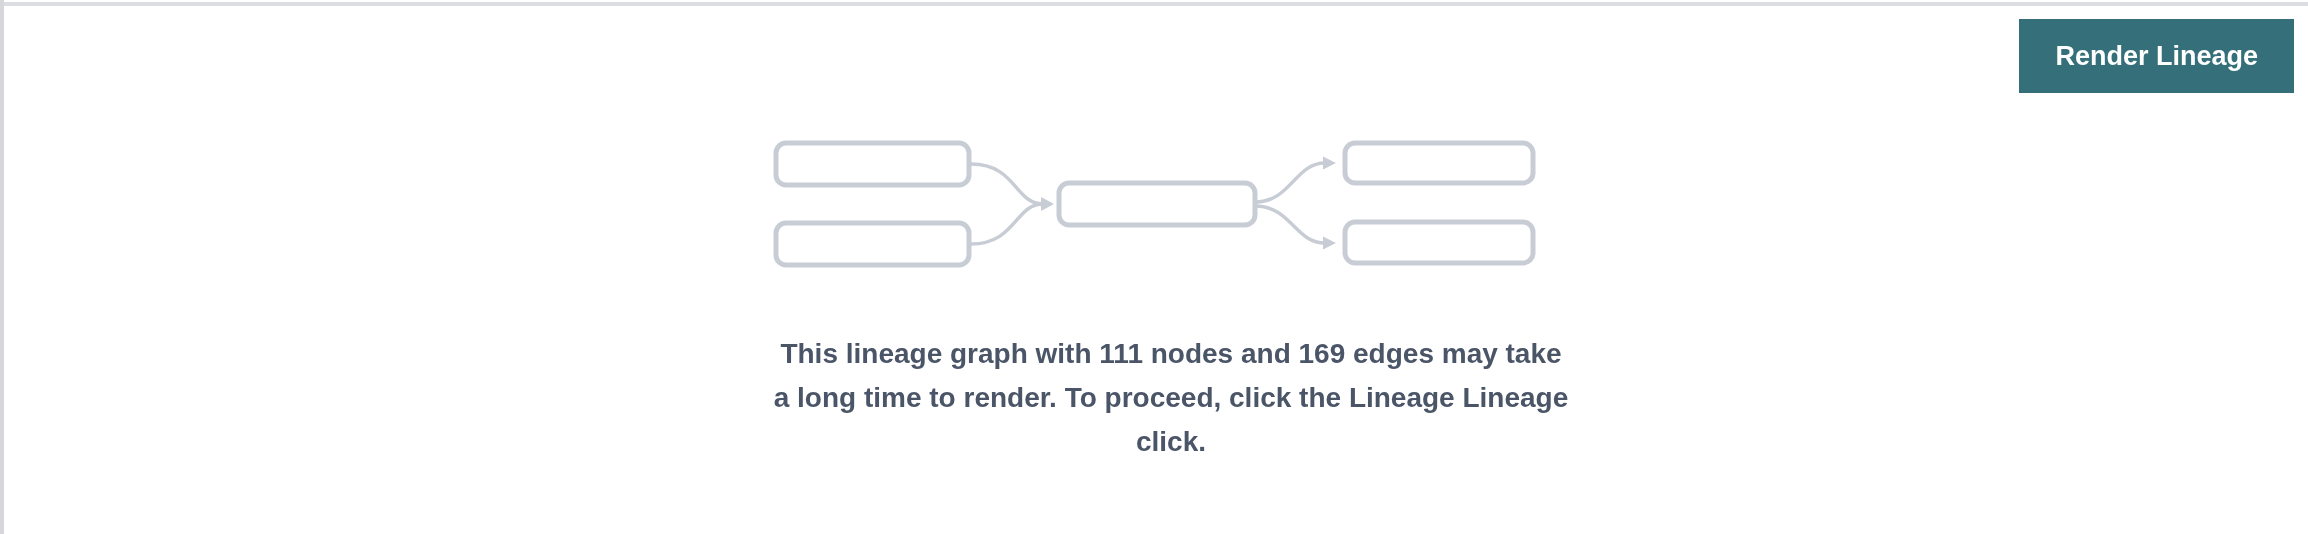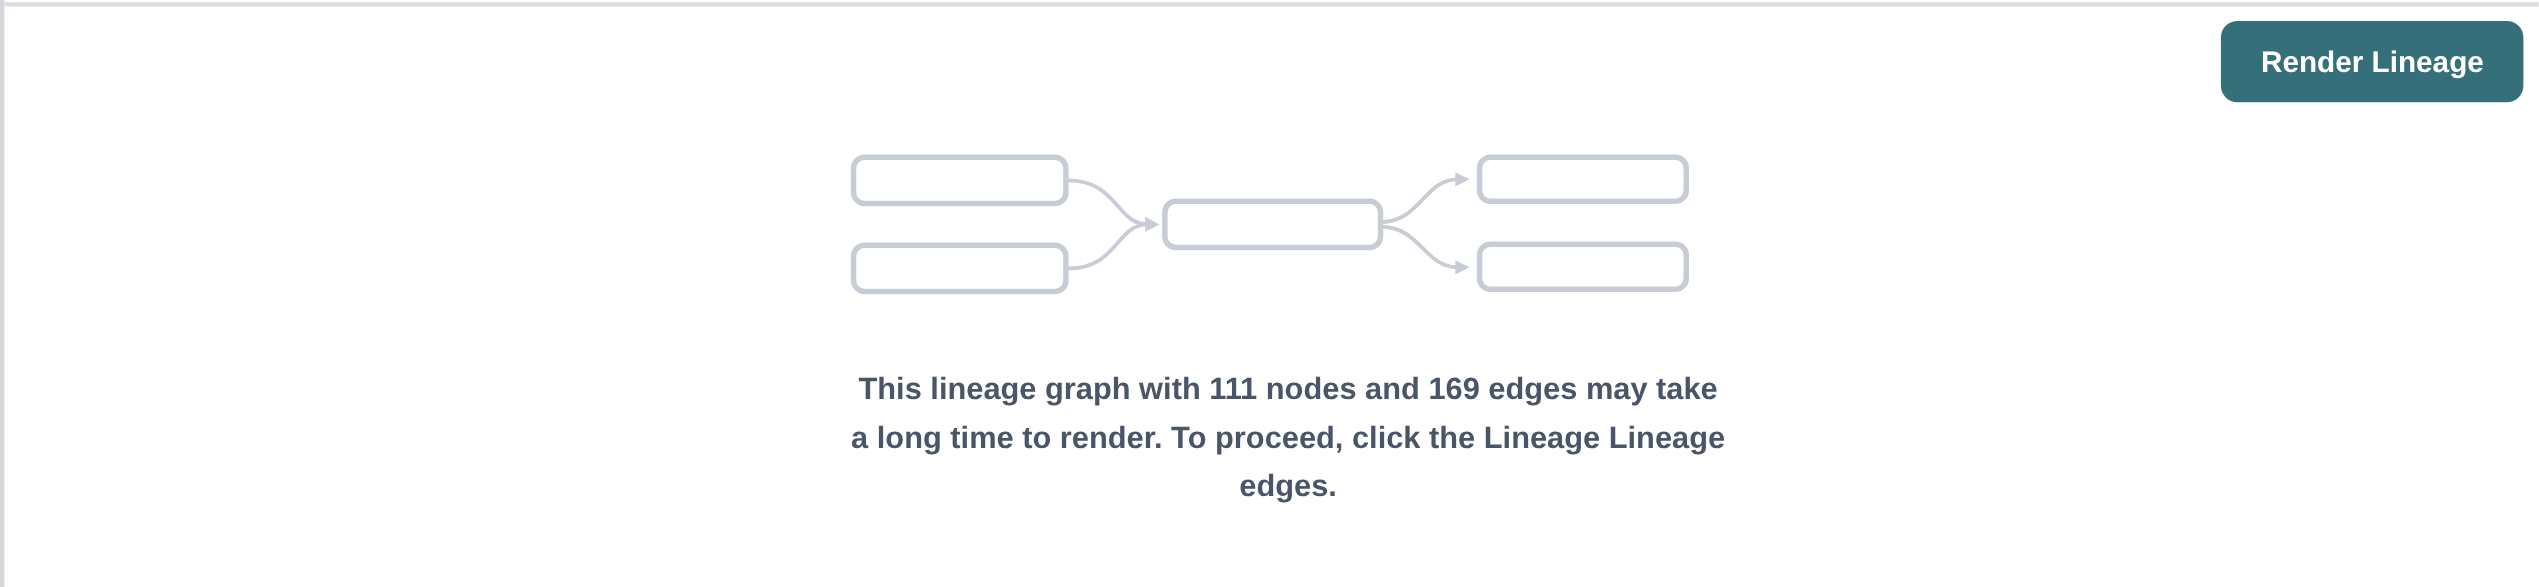--- a/index.html
+++ b/index.html
@@ -27,21 +27,21 @@
   }
   .render-btn {
     position: absolute;
     top: 19px;
     right: 14px;
     height: 74px;
     padding: 0 36px;
     background: #35707a;
     color: #ffffff;
     border: none;
-    border-radius: 15px;
+    border-radius: 0;
     font-family: "Liberation Sans", sans-serif;
     font-size: 27px;
     font-weight: 700;
     cursor: pointer;
   }
   .content {
     position: absolute;
     top: 0;
     left: 0;
     width: 100%;
@@ -92,16 +92,16 @@
         <rect x="5" y="85" width="193" height="42" rx="10"></rect>
         <rect x="288" y="45" width="196" height="42" rx="10"></rect>
         <rect x="574" y="5" width="188" height="40" rx="10"></rect>
         <rect x="574" y="84" width="188" height="41" rx="10"></rect>
       </g>
     </svg>
 
     <div class="message">
       <div>This lineage graph with 111 nodes and 169 edges may take</div>
       <div>a long time to render. To proceed, click the Lineage Lineage</div>
-      <div>edges.</div>
+      <div>click.</div>
     </div>
   </div>
 </div>
 
 </body></html>

